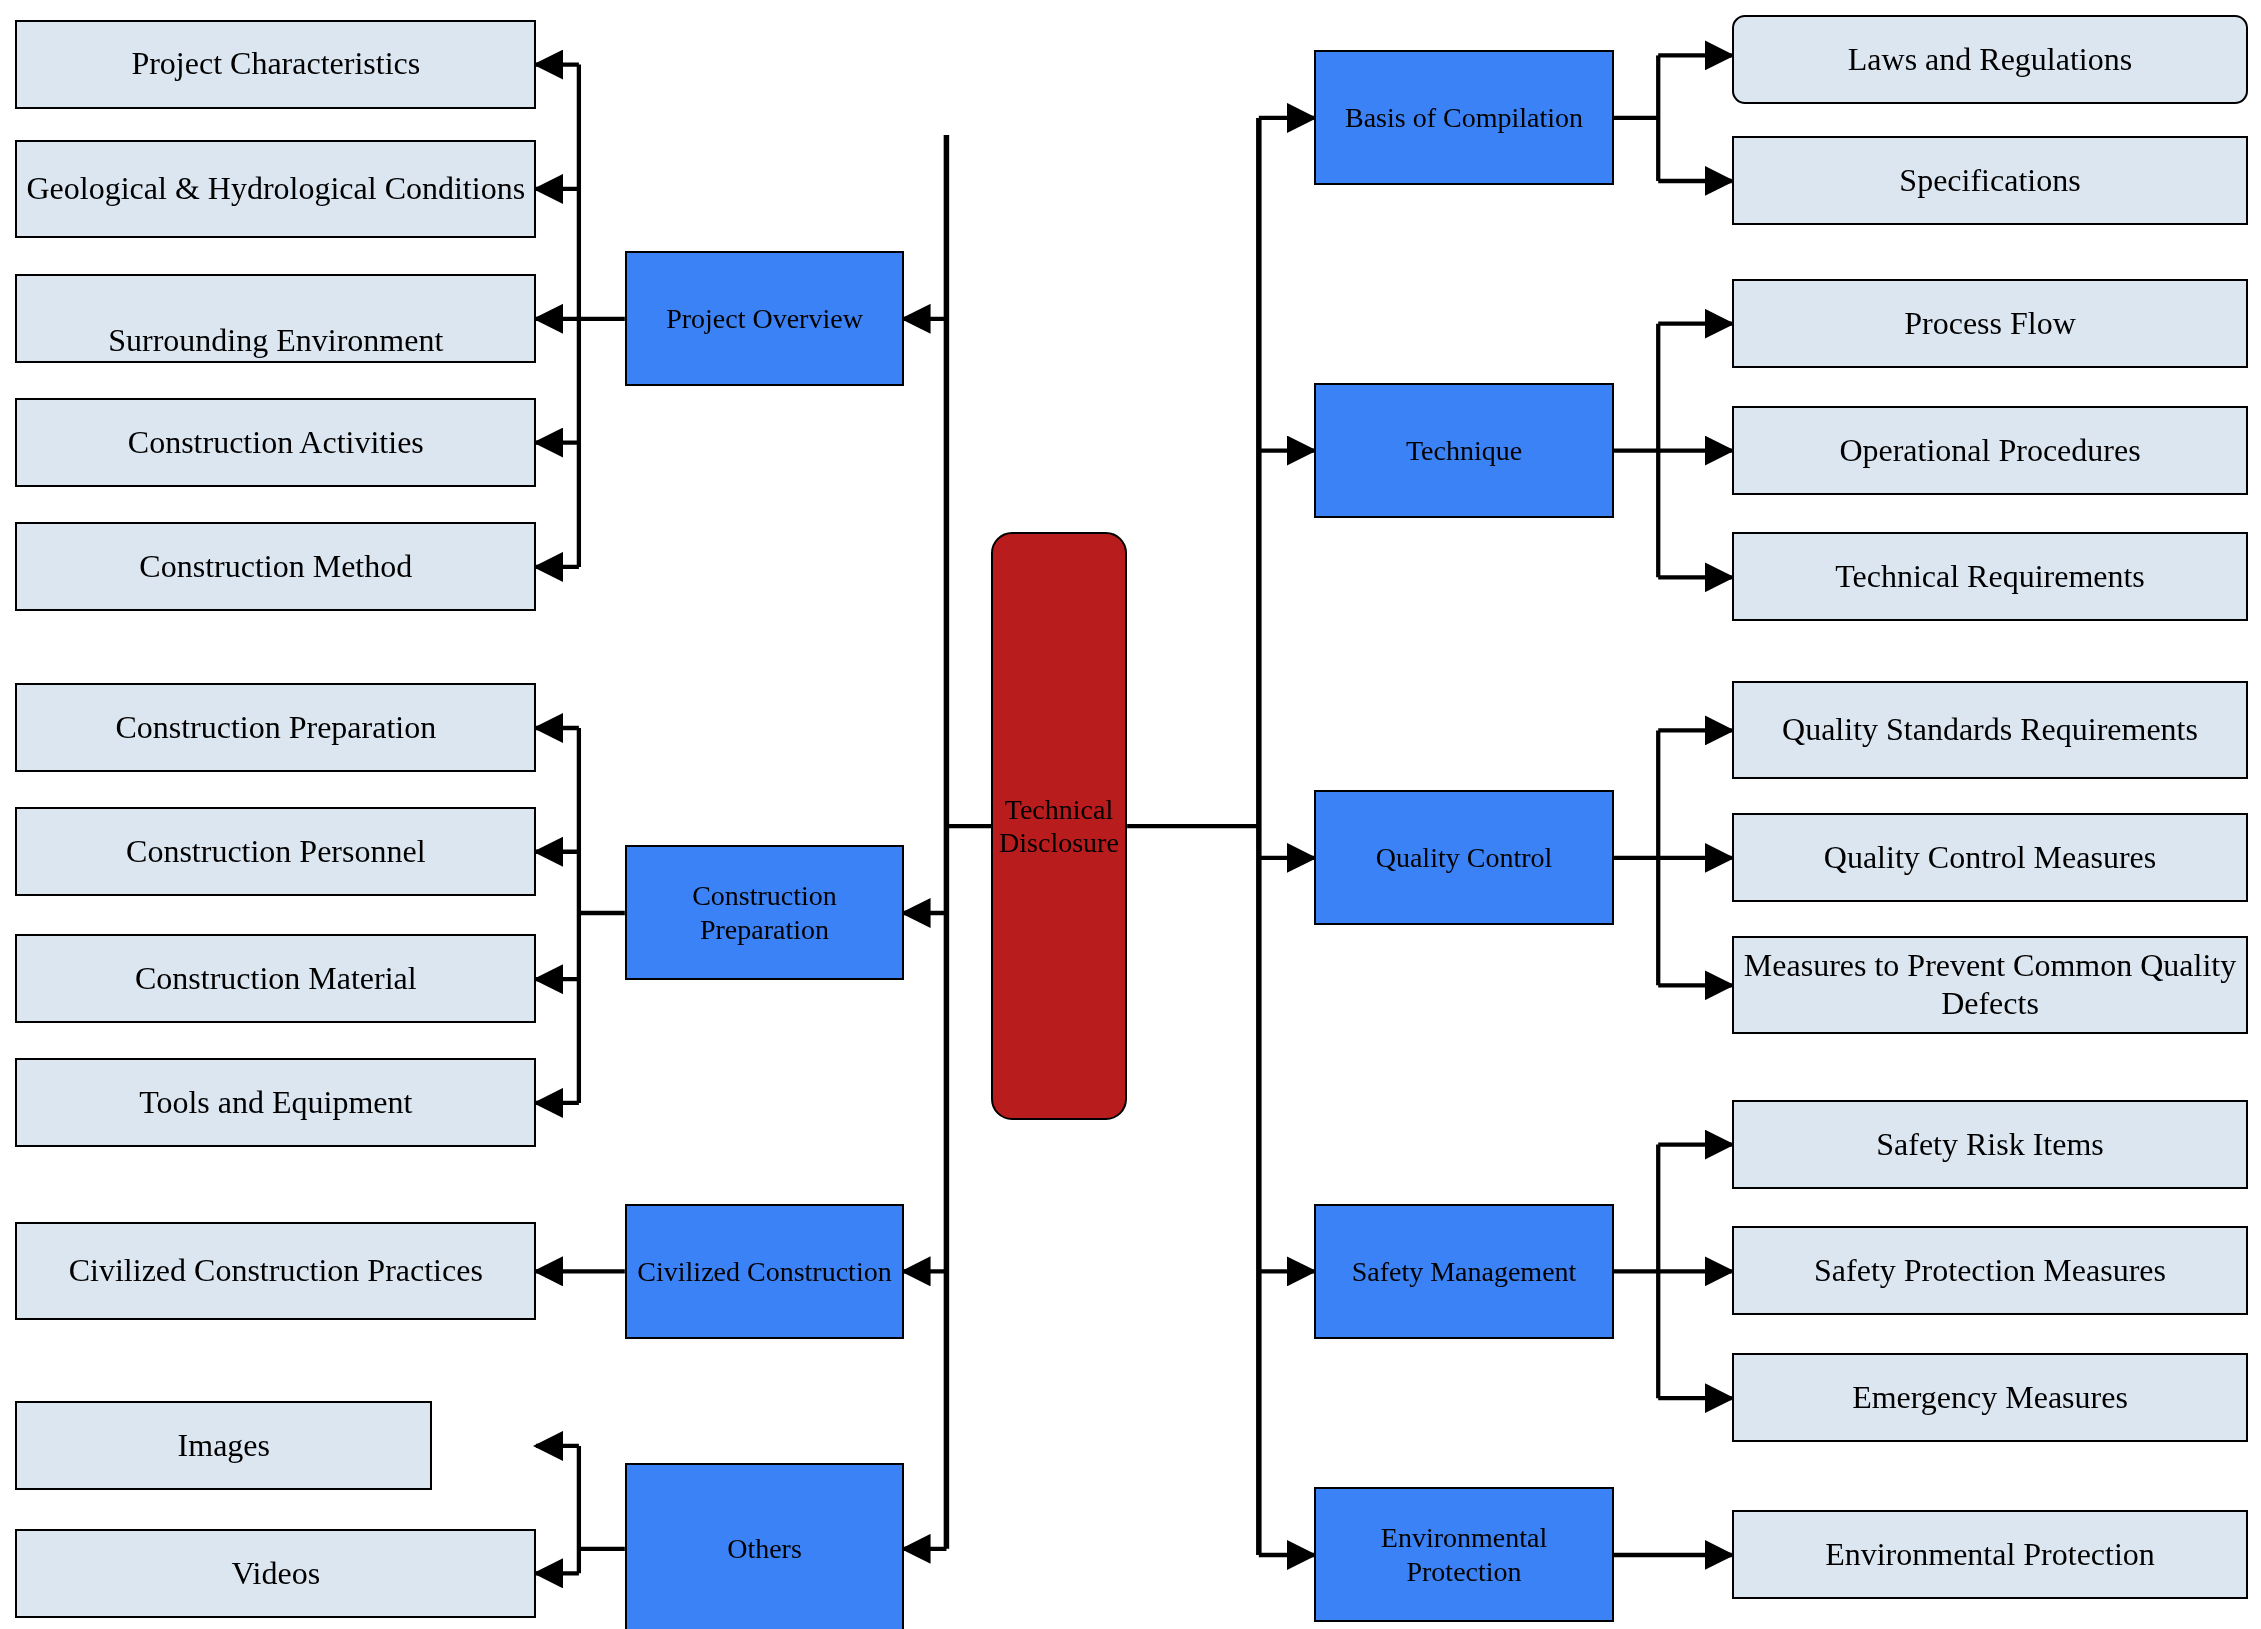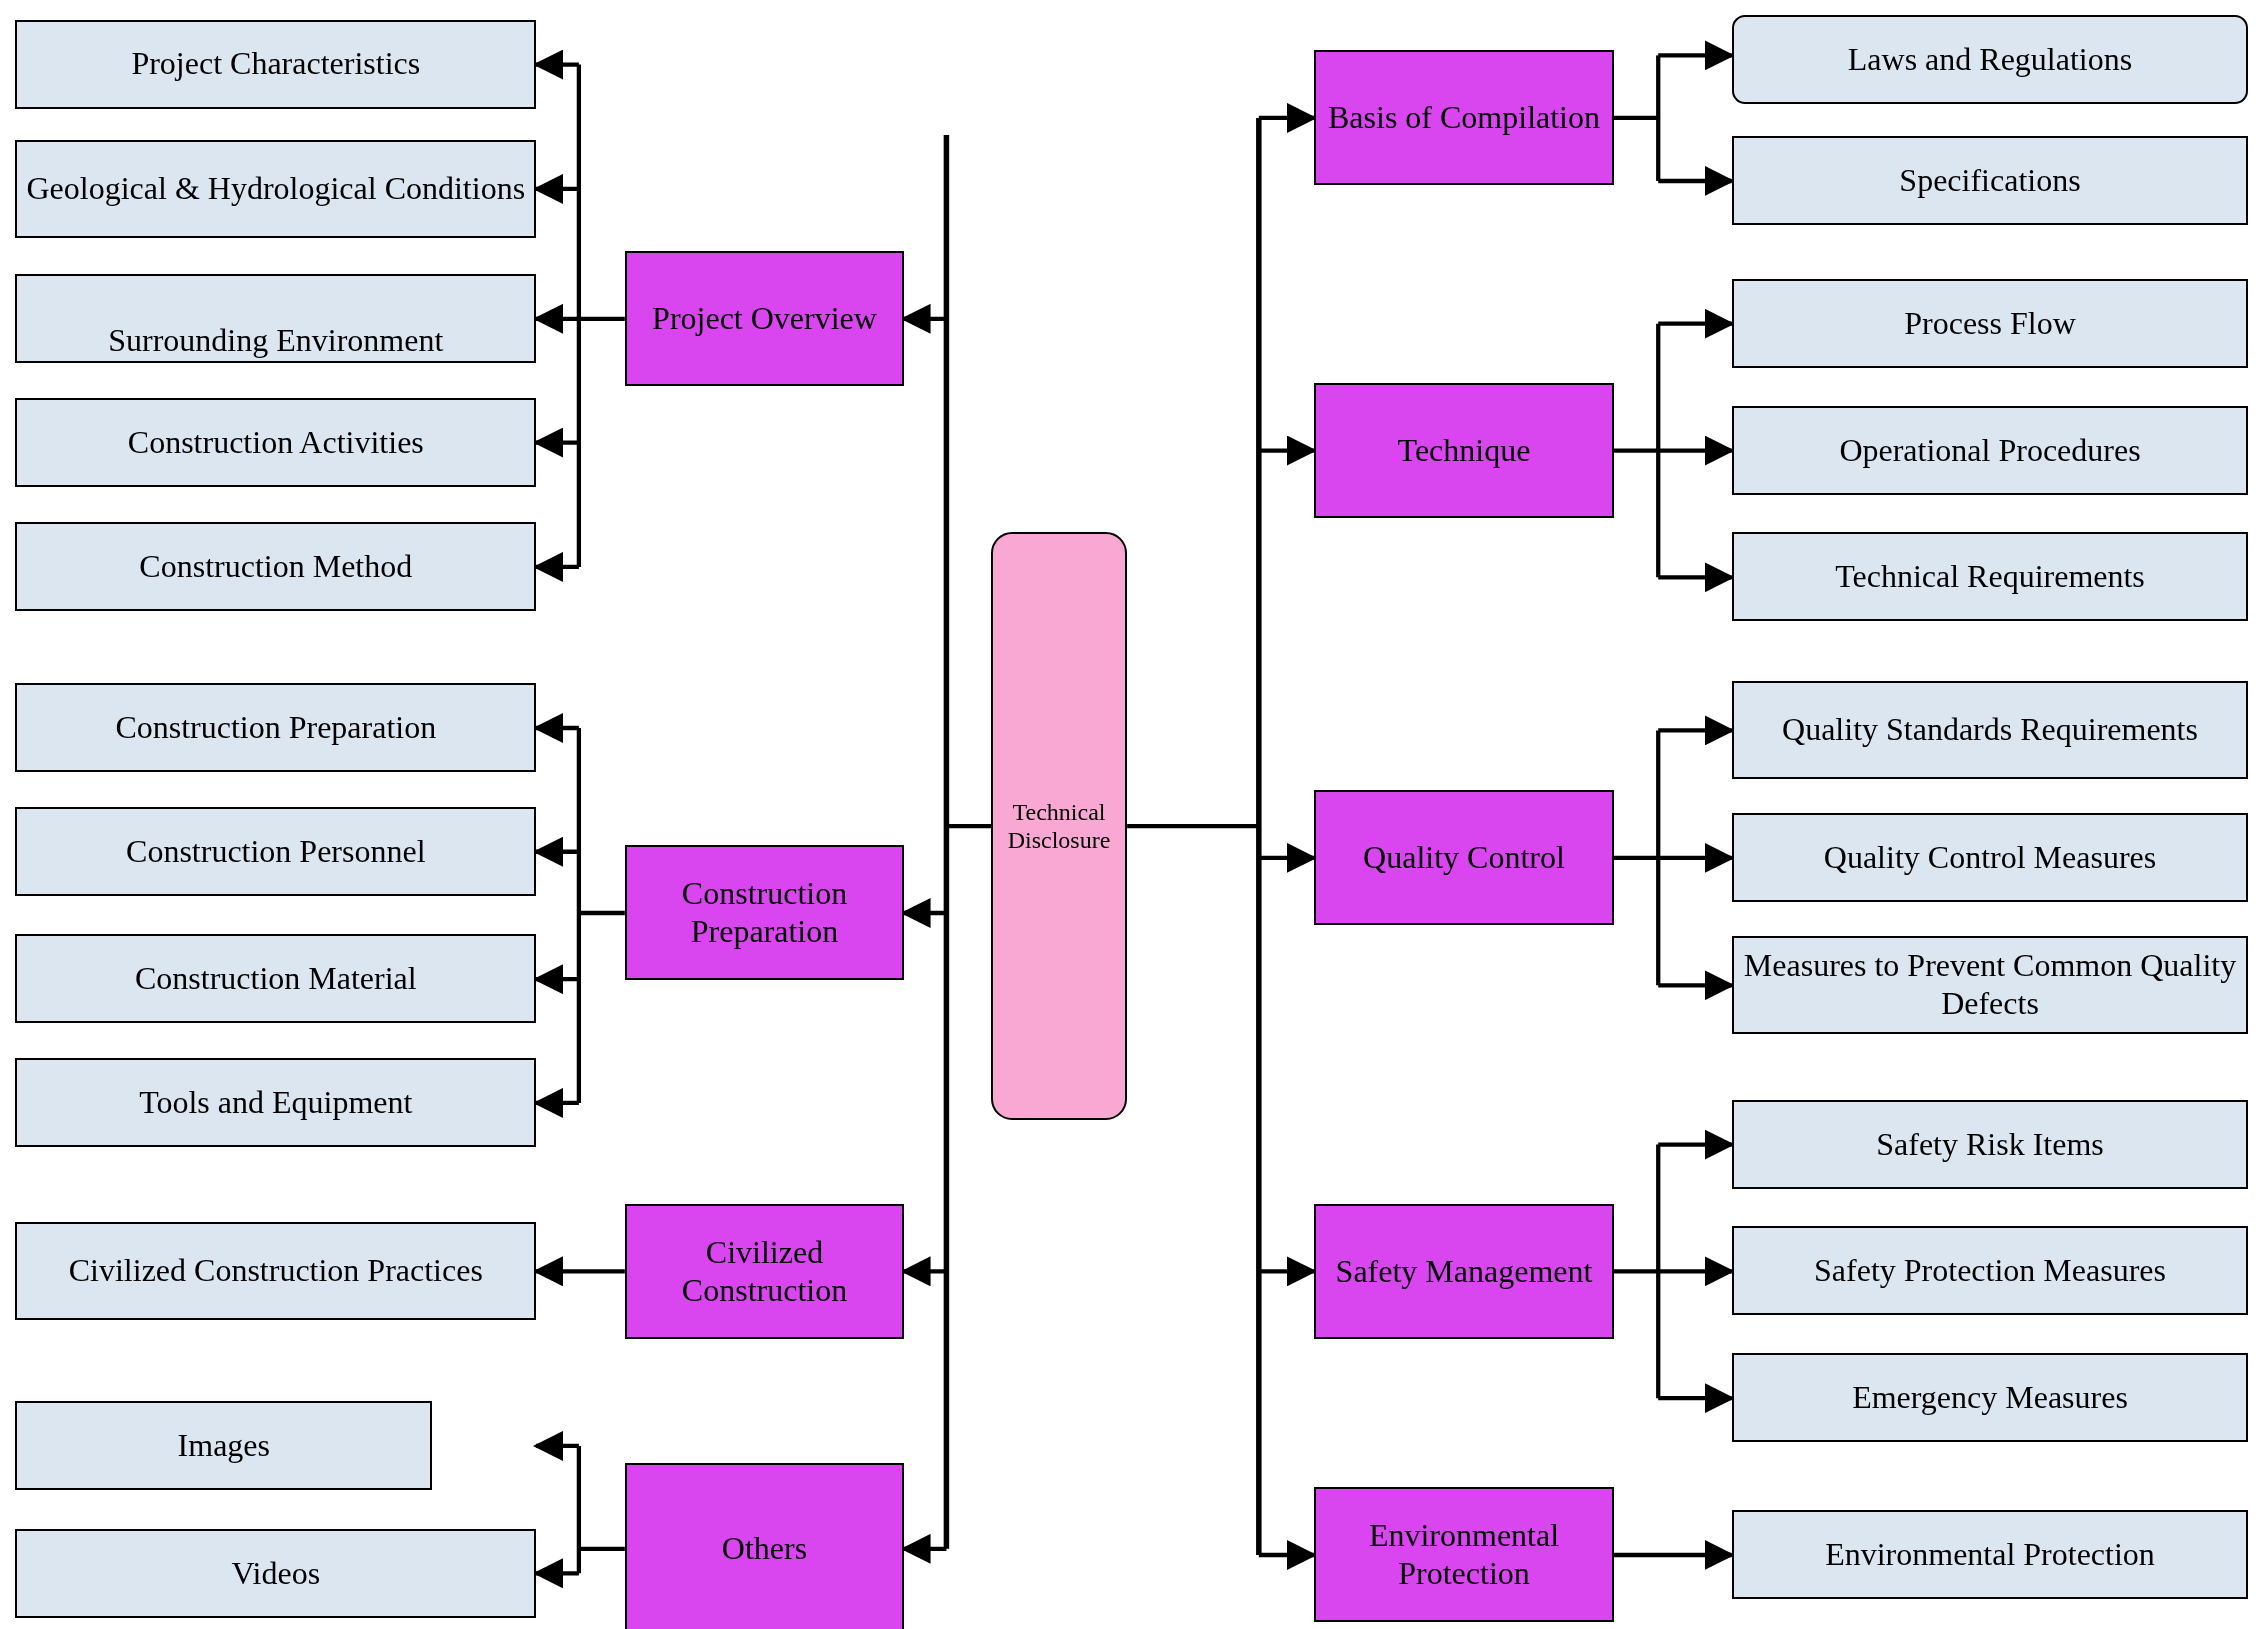--- a/index.html
+++ b/index.html
@@ -18,25 +18,25 @@
     display:flex;
     align-items:center;
     justify-content:center;
     text-align:center;
     line-height:1.18;
     color:#000000;
     padding:1.2px 6.1px;
     z-index:3;
   }
   .leaf{background:#dce6f1;font-size:32px;}
-  .branch{background:#d946ef;font-size:32px;}
+  .branch{background:#3b82f6;font-size:28px;}
   .root{
-    background:#f9a8d4;
+    background:#b91c1c;
     border-radius:21px;
-    font-size:24px;
+    font-size:28px;
   }
   .node span{display:block;width:100%;}
 </style>
 </head>
 <body>
 
 <div id="stage">
 
   <svg id="wires" viewBox="0 0 3691 2660" xmlns="http://www.w3.org/2000/svg">
     <defs>

